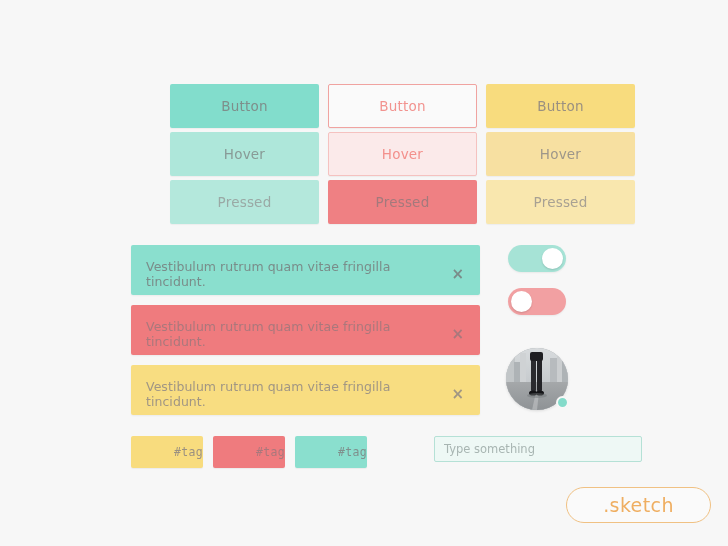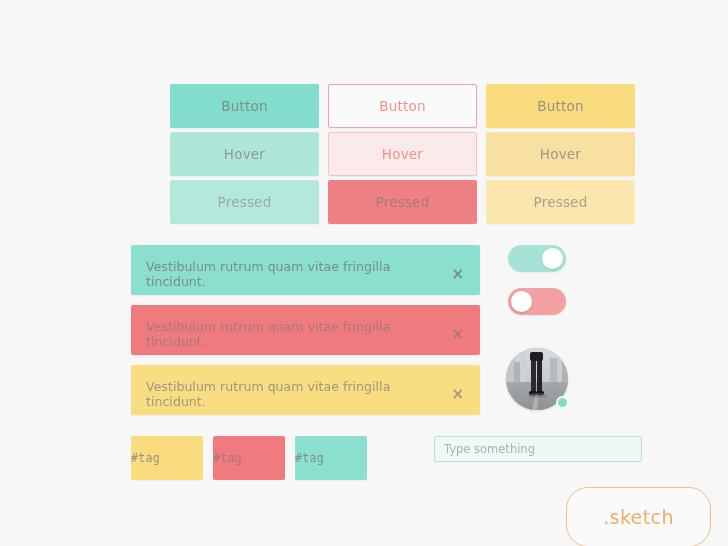--- a/index.html
+++ b/index.html
@@ -150,24 +150,24 @@
   
   .tags {
     position: absolute;
     left: 131px;
     top: 436px;
     display: flex;
     gap: 10px;
   }
   .tag {
     width: 72px;
-    height: 44px;
+    height: 32px;
     display: flex;
     align-items: center;
-    justify-content: flex-start;
+    justify-content: flex-end;
     border-radius: 2px;
     font-size: 11.5px;
     font-family: "DejaVu Sans Mono", "Liberation Mono", monospace;
     letter-spacing: 0.3px;
     box-shadow: 0 1px 1px rgba(0,0,0,0.05);
     cursor: pointer;
   }
   .tag-yellow { background: #f8dc7e; color: #9b9181; }
   .tag-pink   { background: #ef7b7e; color: #a9787c; }
   .tag-teal   { background: #8adfce; color: #7f908d; }
@@ -191,21 +191,21 @@
     margin-left: 45px;
   }
   .text-input::placeholder { color: #a8b5b2; }
 
   
   .sketch-badge {
     position: absolute;
     left: 566px;
     top: 487px;
     width: 145px;
-    height: 60px;
+    height: 36px;
     box-sizing: border-box;
     border: 1.5px solid #f0c183;
     border-radius: 22px;
     background: #fafafa;
     display: flex;
     align-items: center;
     justify-content: center;
     font-size: 19px;
     color: #efae61;
     letter-spacing: 0.4px;

